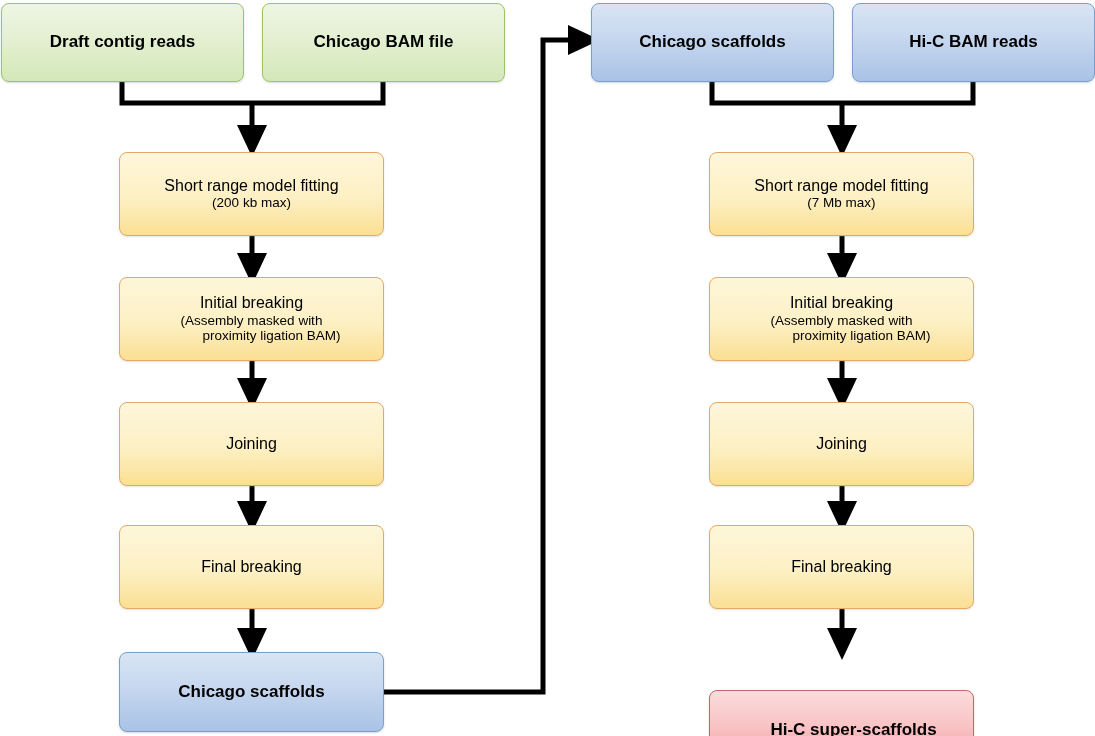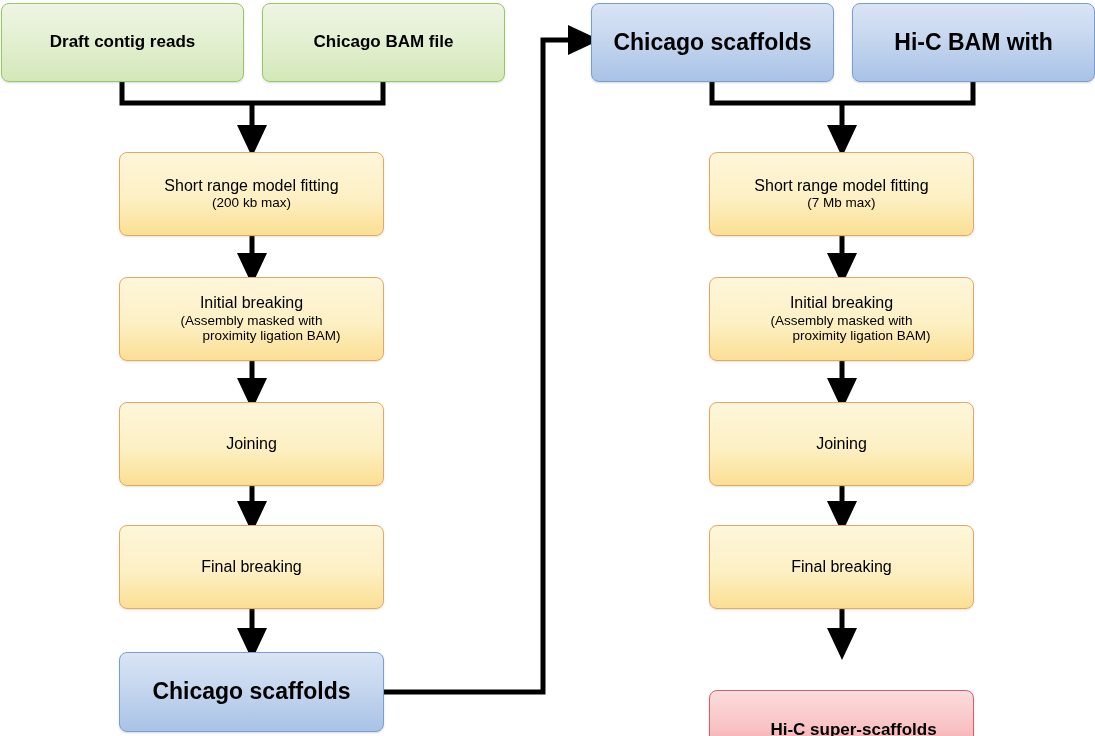--- a/index.html
+++ b/index.html
@@ -39,21 +39,21 @@
     font-weight: bold;
     font-size: 17px;
   }
 
   
   .node.blue {
     background: linear-gradient(to bottom, #d9e4f5 0%, #c7d8ef 42%, #a9c2e6 100%);
     border: 1px solid #7d9ec9;
     box-shadow: 0 1px 2px rgba(100,120,150,0.30);
     font-weight: bold;
-    font-size: 23px;
+    font-size: 17px;
   }
 
   
   .node.yellow {
     background: linear-gradient(to bottom, #fdf6da 0%, #fdf0c4 55%, #fbdf93 100%);
     border: 1px solid #e0a96a;
     box-shadow: 0 1px 2px rgba(170,150,100,0.28);
     font-weight: normal;
     font-size: 16px;
   }
@@ -165,21 +165,21 @@
 
   <div class="node blue" style="left:119px; top:652px; width:265px; height:80px;">
     <span class="line1">Chicago scaffolds</span>
   </div>
 
   <div class="node blue" style="left:591px; top:3px; width:243px; height:79px;">
     <span class="line1">Chicago scaffolds</span>
   </div>
 
   <div class="node blue" style="left:852px; top:3px; width:243px; height:79px;">
-    <span class="line1">Hi-C BAM with</span>
+    <span class="line1">Hi-C BAM reads</span>
   </div>
 
   <div class="node yellow" style="left:709px; top:152px; width:265px; height:84px;">
     <span class="line1">Short range  model fitting</span>
     <span class="line2">(7 Mb max)</span>
   </div>
 
   <div class="node yellow" style="left:709px; top:277px; width:265px; height:84px;">
     <span class="line1">Initial breaking</span>
     <span class="line2">(Assembly masked with</span>

